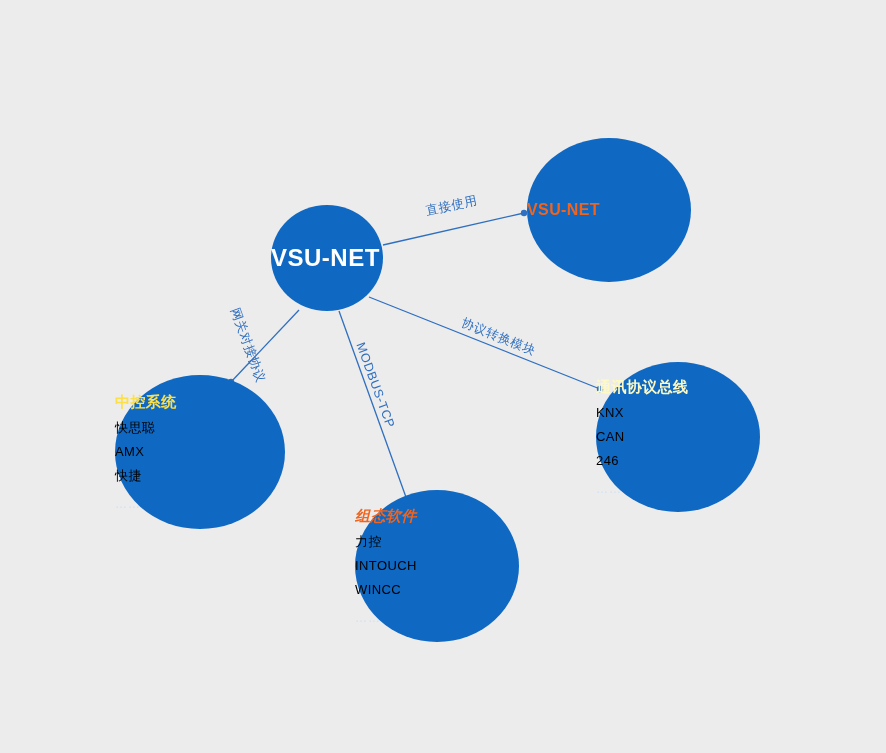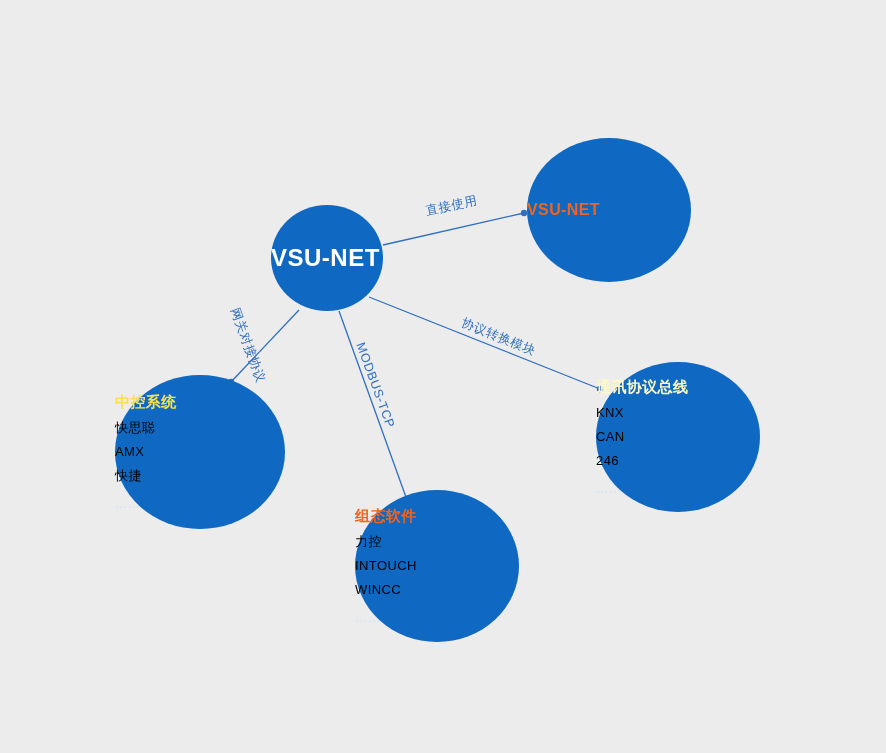--- a/index.html
+++ b/index.html
@@ -100,21 +100,21 @@
 
   <div class="node" id="node-bottom-left" style="left: 115px; top: 375px; width: 170px; height: 154px; background: rgb(15, 104, 194);">
     <span class="node-title-orange" style="color: #fde047;">中控系统</span>
     <span class="node-line">快思聪</span>
     <span class="node-line">AMX</span>
     <span class="node-line">快捷</span>
     <span class="node-ellipsis">……</span>
   </div>
 
   <div class="node" id="node-bottom-center" style="left: 355px; top: 490px; width: 164px; height: 152px; background: rgb(15, 104, 194);">
-    <span class="node-title-orange" style="color: rgb(242, 99, 27);">组态软件</span>
+    <span class="node-title-orange" style="color: rgb(242, 99, 27); font-style: italic;">组态软件</span>
     <span class="node-line">力控</span>
     <span class="node-line">INTOUCH</span>
     <span class="node-line">WINCC</span>
     <span class="node-ellipsis">……</span>
   </div>
 
   <div class="node" id="node-right" style="left: 596px; top: 362px; width: 164px; height: 150px; background: rgb(15, 104, 194);">
     <span class="node-title-orange" style="color: #fef9c3;">通讯协议总线</span>
     <span class="node-line">KNX</span>
     <span class="node-line">CAN</span>

